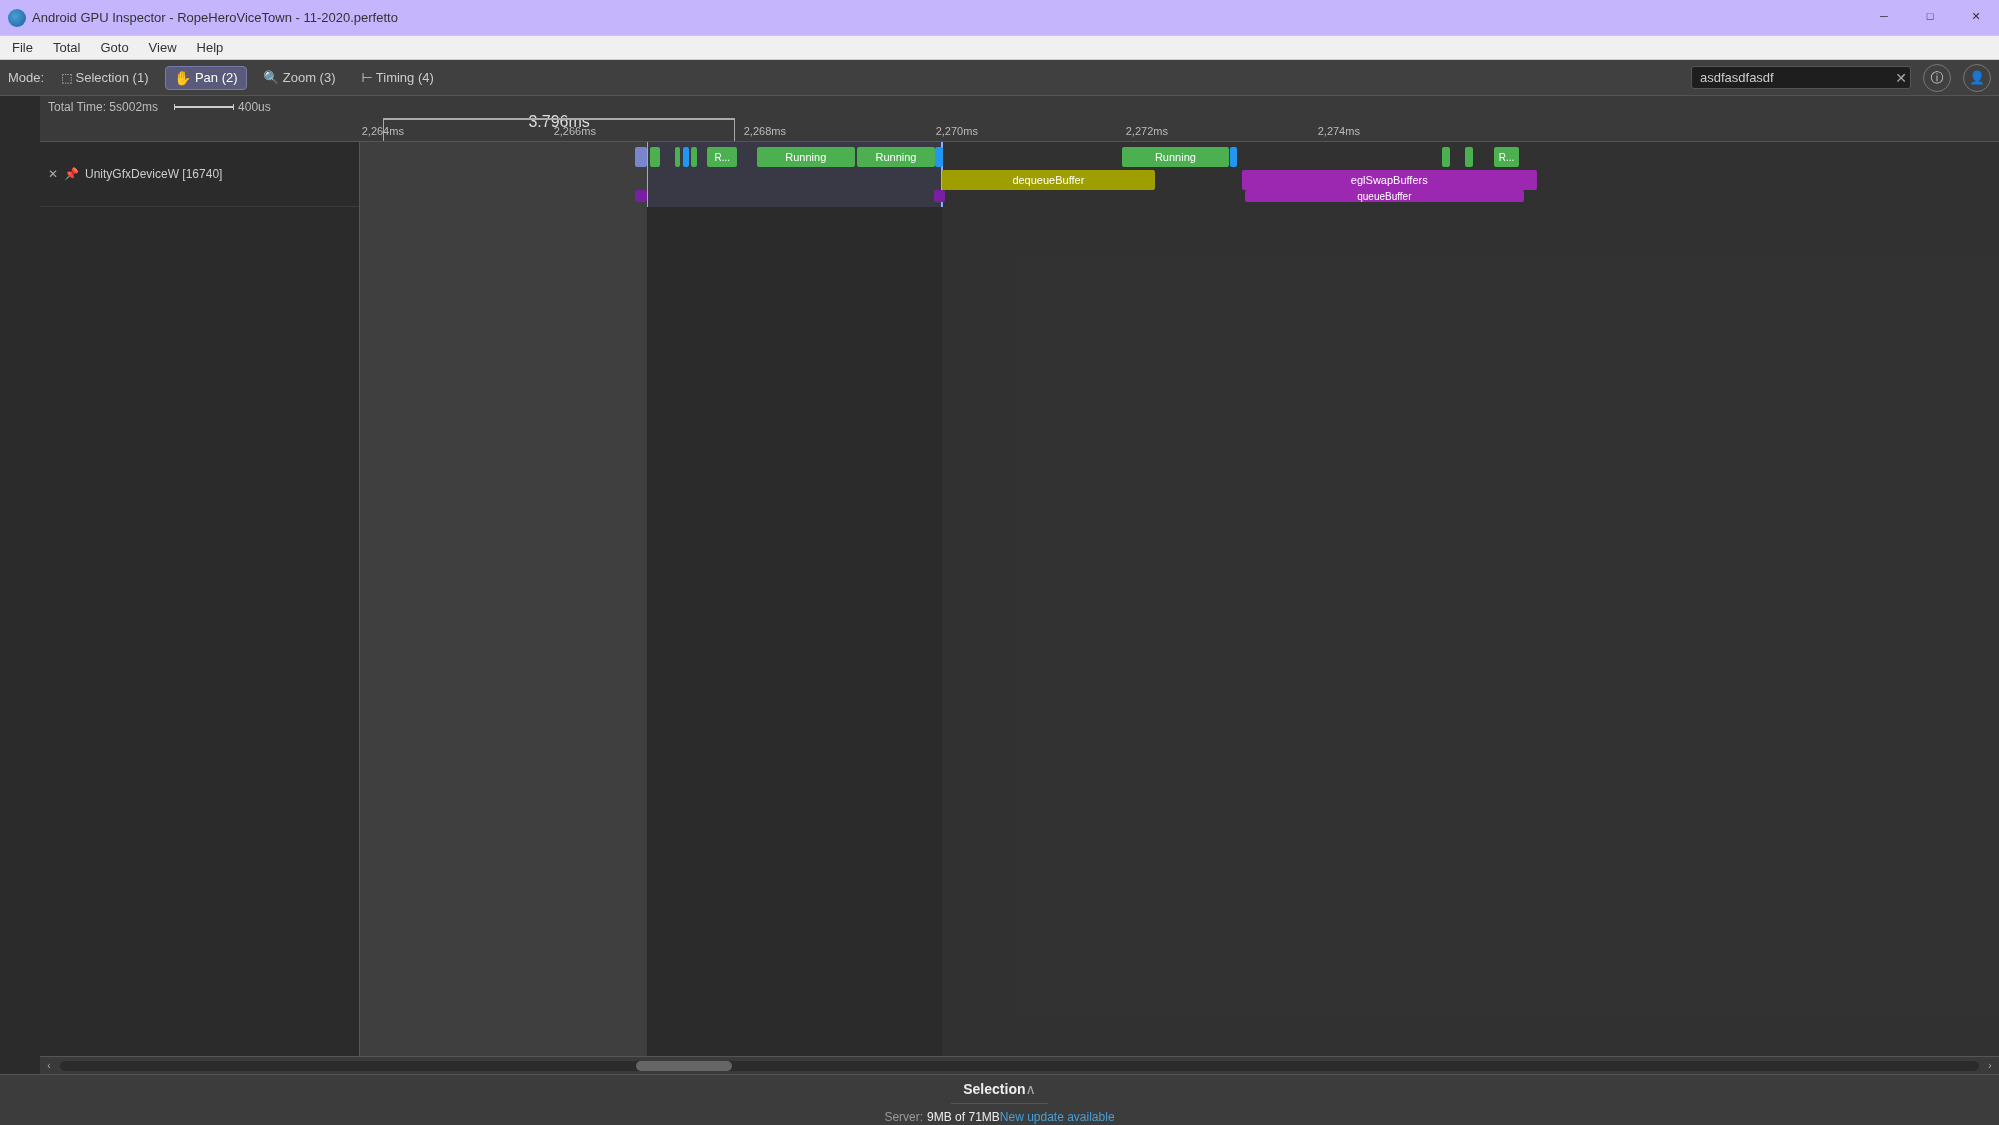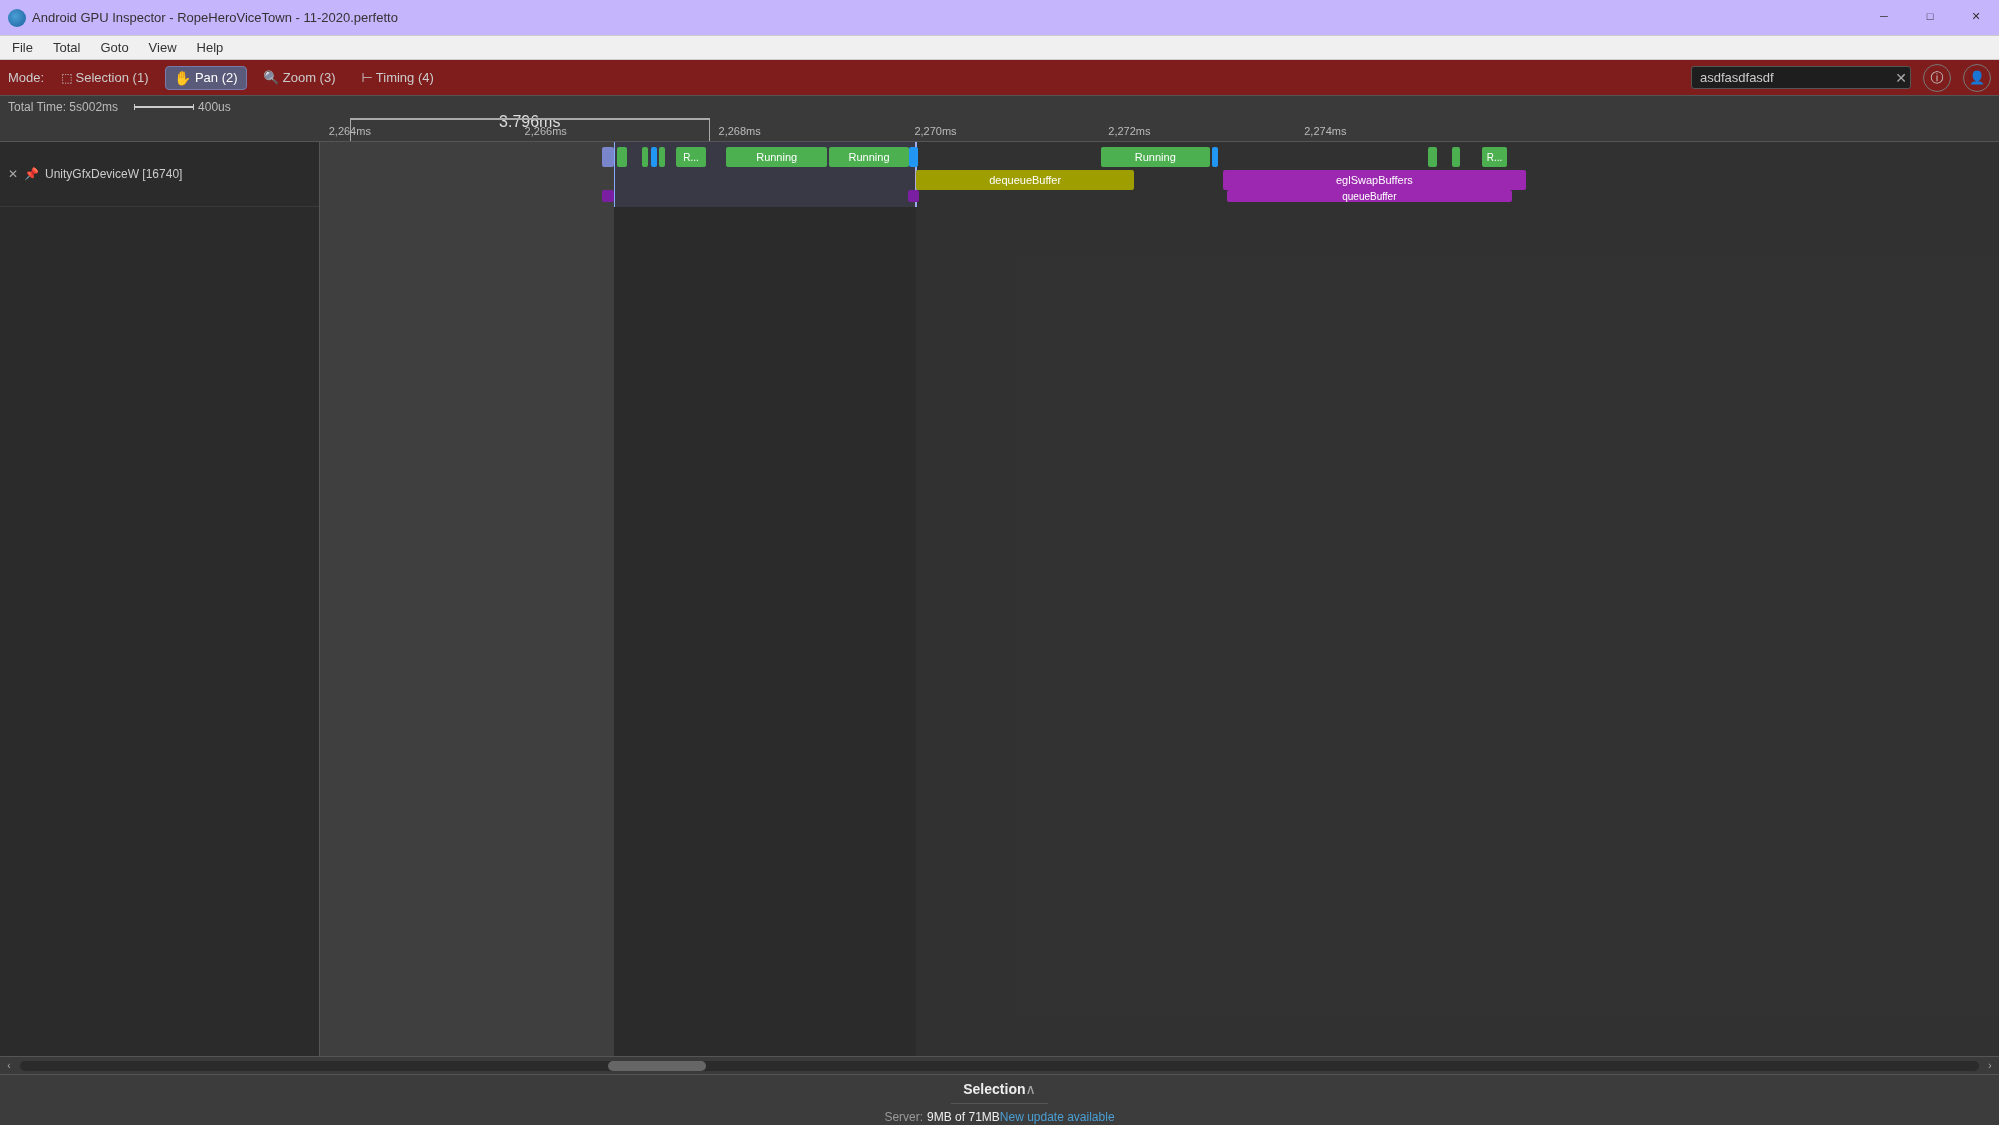--- a/index.html
+++ b/index.html
@@ -70,21 +70,21 @@
     .menu-item {
       padding: 2px 8px;
       font-size: 13px;
       color: #333;
       cursor: pointer;
       border-radius: 2px;
     }
 
     
     #toolbar {
-      background: #7f1d1d;
+      background: #404040;
       height: 36px;
       display: flex;
       align-items: center;
       padding: 0 8px;
       gap: 8px;
       border-bottom: 1px solid #555;
     }
     #mode-label {
       color: #ccc;
       font-size: 13px;
@@ -340,20 +340,21 @@
     #main-content {
       display: flex;
       flex-direction: column;
       height: calc(1125px - 32px - 24px - 36px);
     }
     #timeline-section {
       flex: 1;
       display: flex;
       flex-direction: column;
       overflow: hidden;
+      padding-left: 40px;
     }
     #tracks-section {
       flex: 1;
       display: flex;
       overflow: hidden;
     }
     #left-panel {
       width: 320px;
       flex-shrink: 0;
       background: #2b2b2b;

